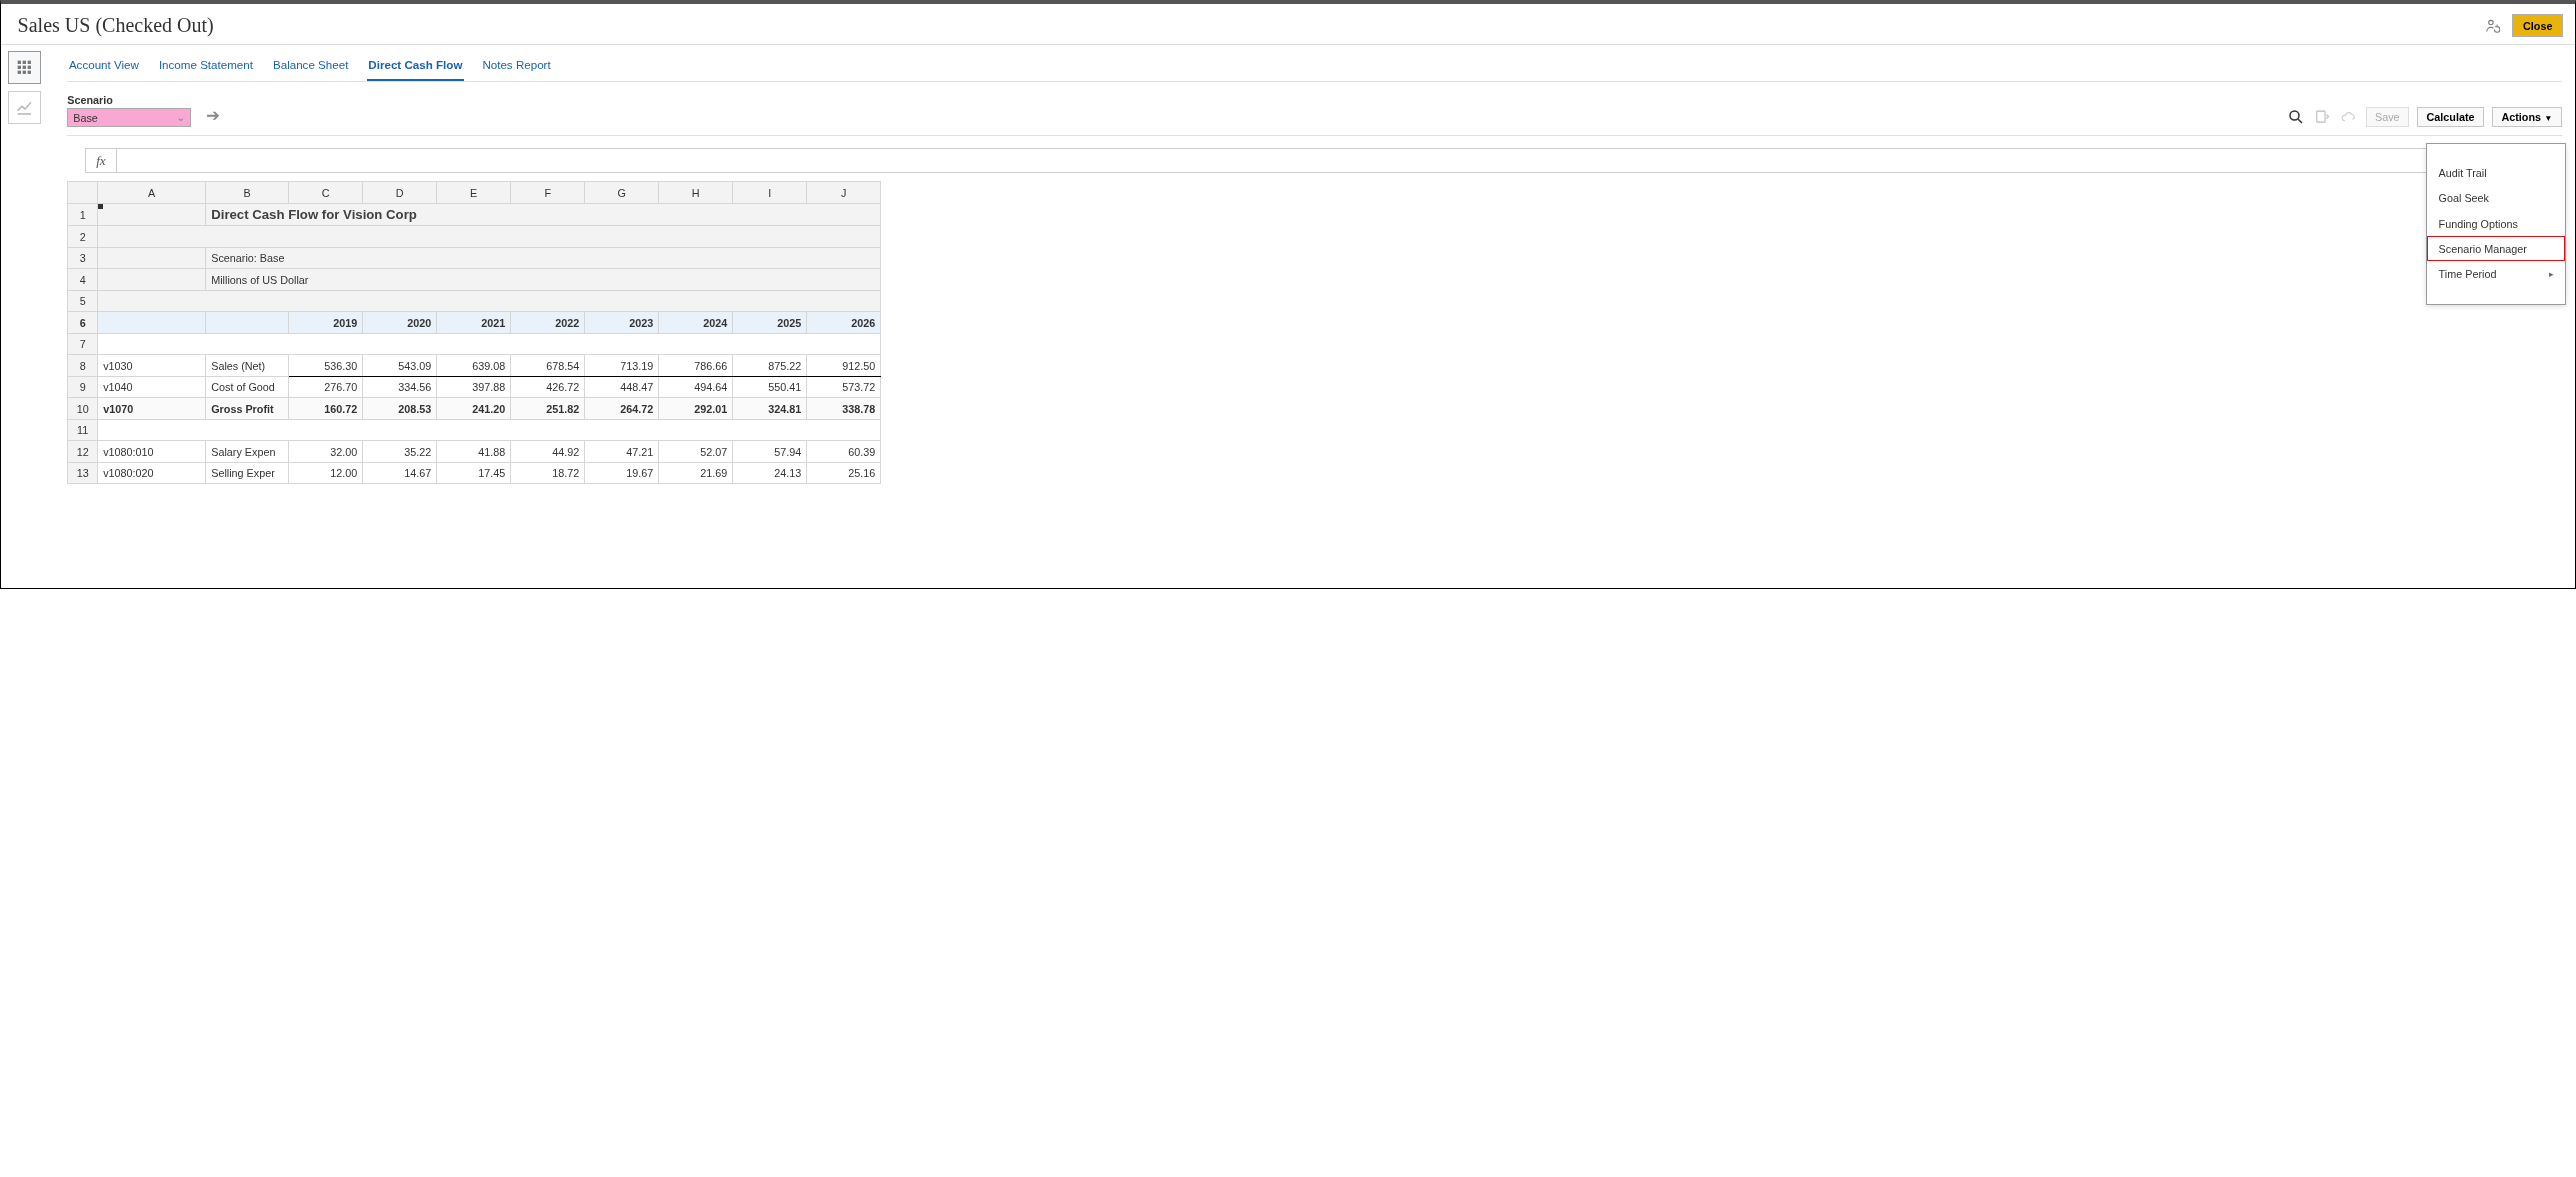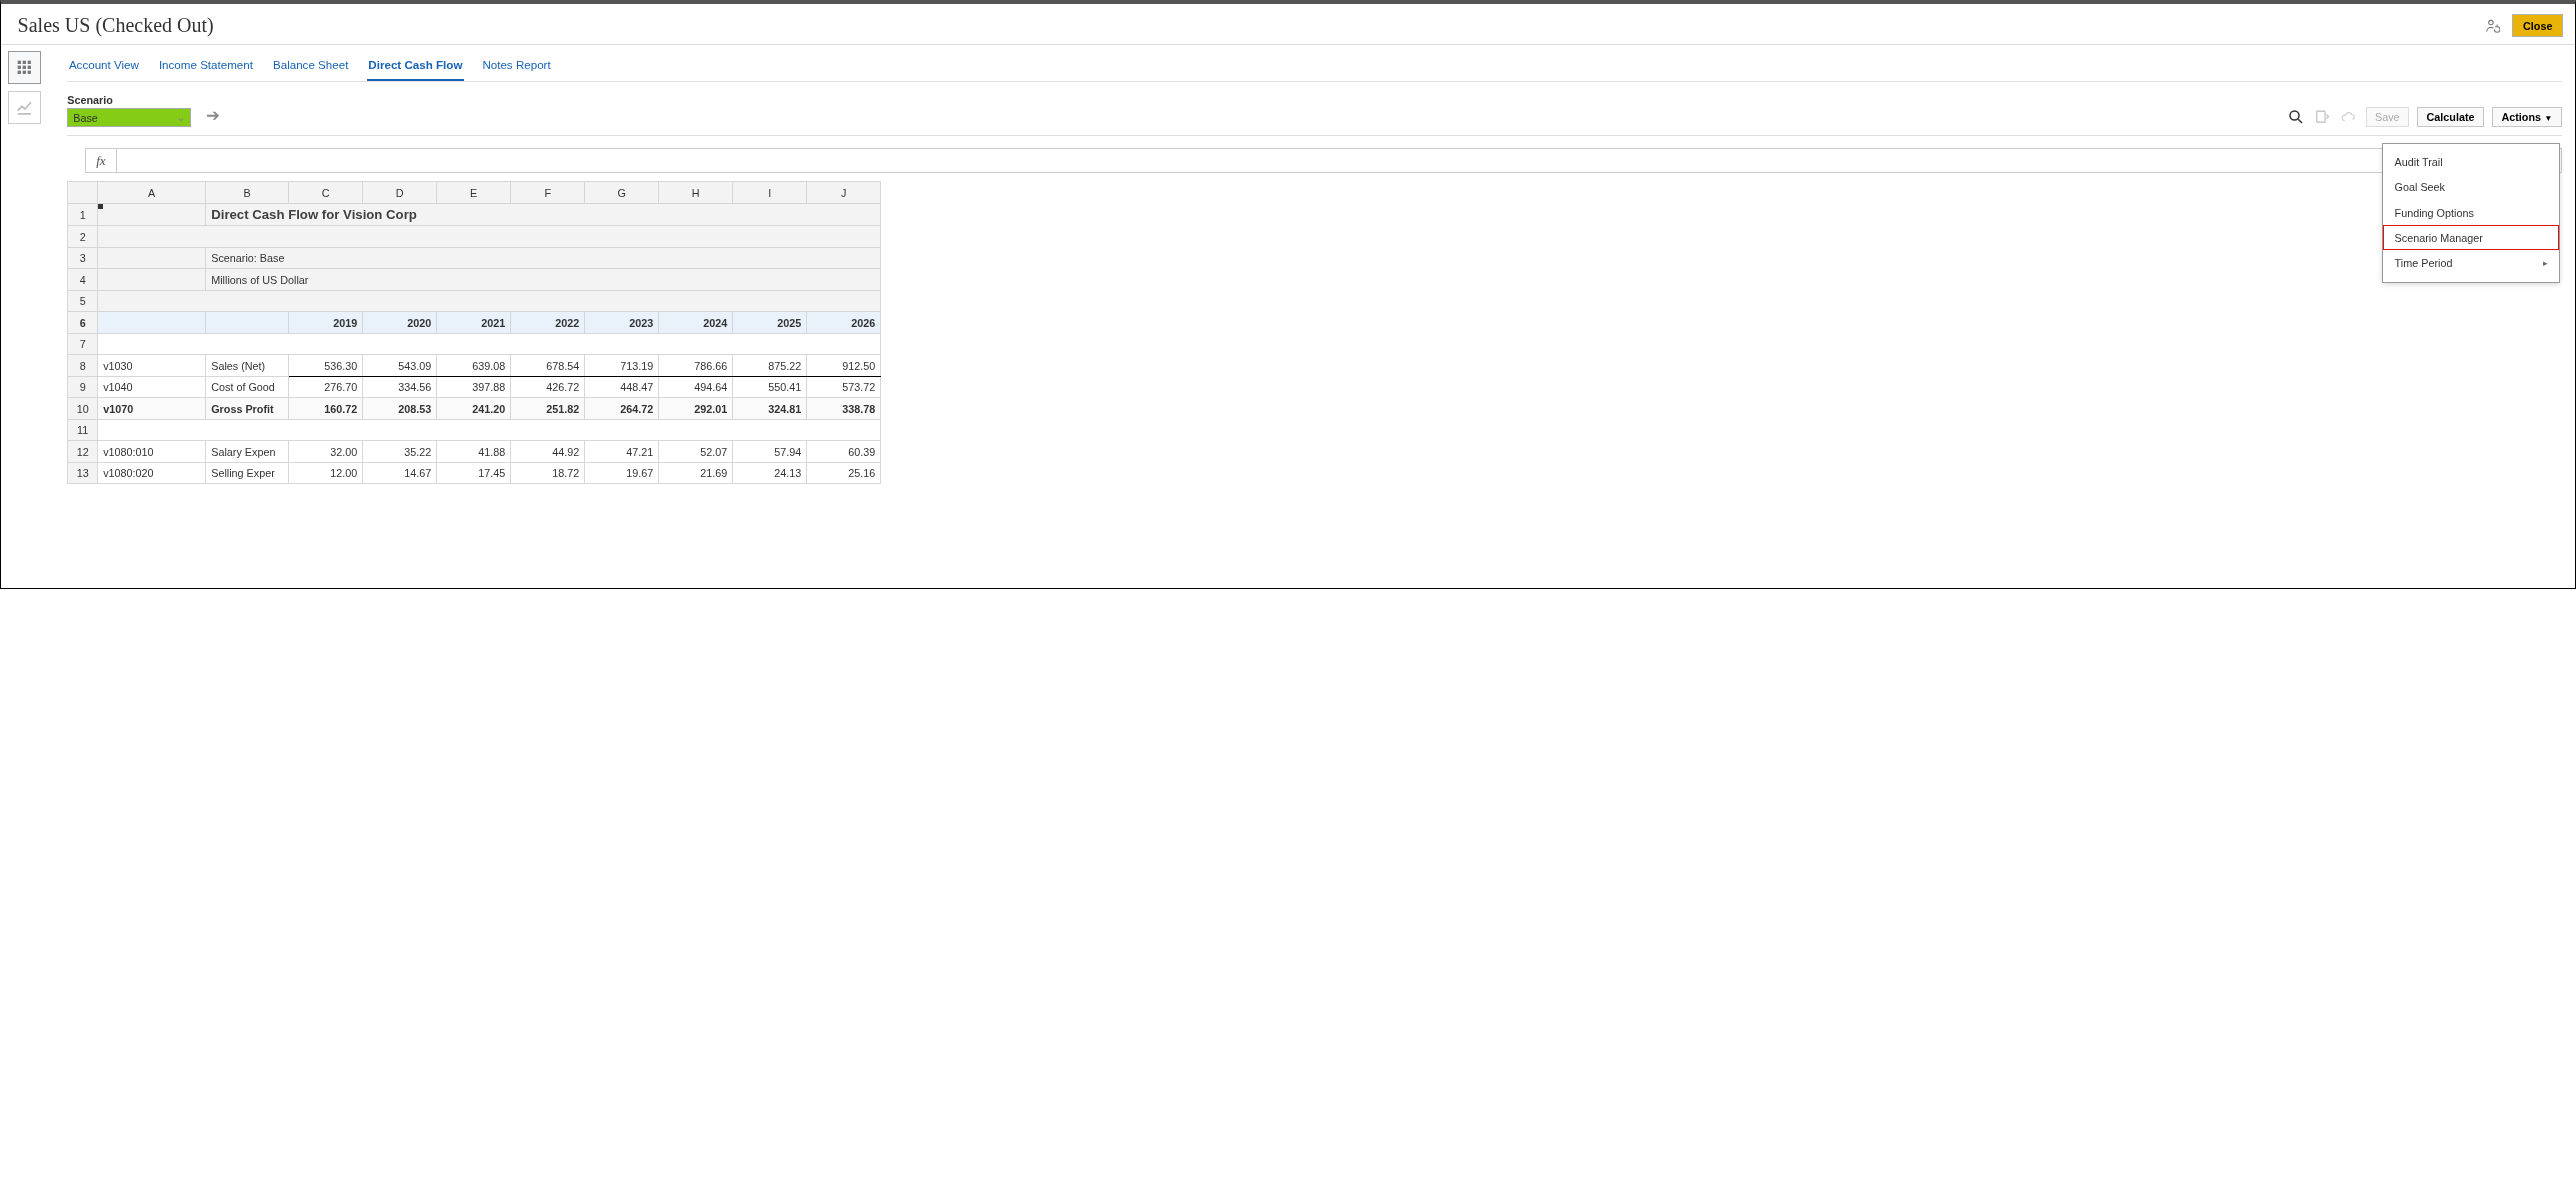--- a/index.html
+++ b/index.html
@@ -108,21 +108,21 @@
   }
   .scenario-block { display:flex; flex-direction:column; gap:2.5px;}
   .scenario-label { font-weight: bold; font-size: 10.8px; }
   .scenario-select {
     width: 124px;
     border: 0.8px solid #aaa;
     padding: 2.5px 18px 2.5px 5px;
     height: 19px;
     font-size: 10.8px;
     position: relative;
-    background: #84cc16;
+    background: #f9a8d4;
     cursor: pointer;
   }
   .scenario-select::after {
     content: "⌄";
     position: absolute;
     right: 5px; top: 1.7px;
     color: #888;
     font-size: 10.8px;
   }
   .arrow-right {
@@ -202,27 +202,27 @@
   .banner { font-weight:bold; font-size:13.2px; color:#404040; }
   .yearrow { background:#e9f1fb; font-weight:bold; }
   .numcell { text-align:right; }
   .boldrow td { font-weight:bold; background:#fafafa;}
   .underline-top td.numcell { border-top:0.8px solid #000; }
   .r8 td.numcell { border-bottom:0.8px solid #000; }
 
   
   .dropdown {
     position: absolute;
-    right: 15px;
+    right: 9px;
     top: 98px;
-    width: 178px;
+    width: 140px;
     background: #fff;
     border: 0.8px solid #999;
     box-shadow: 0 1.7px 5px rgba(0,0,0,.15);
-    padding: 6px 0;
+    padding: 17px 0;
     z-index: 50;
   }
   .dropdown-item {
     padding: 6.6px 11.6px;
     font-size: 10.8px;
     display:flex;
     align-items:center;
     justify-content:space-between;
     cursor: pointer;
   }

